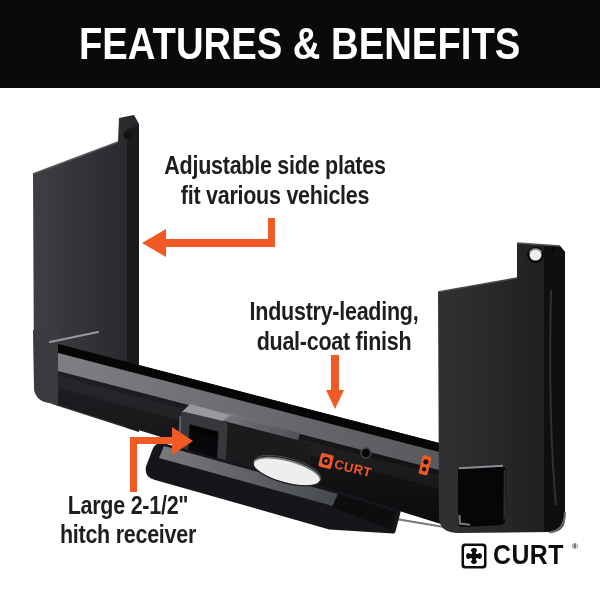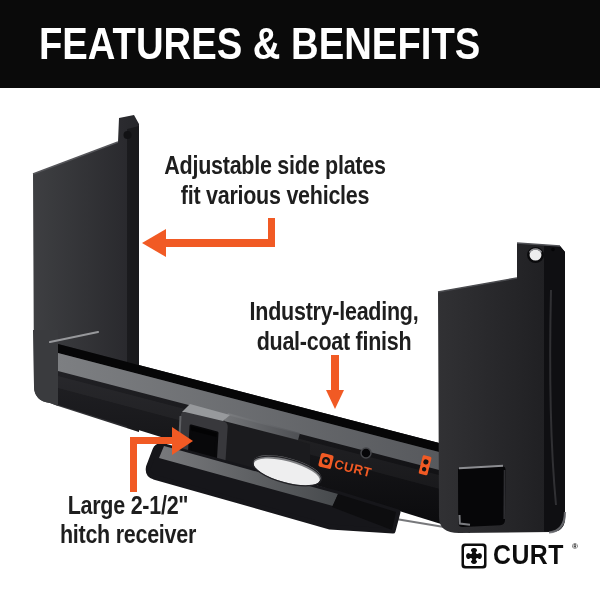--- a/index.html
+++ b/index.html
@@ -9,21 +9,21 @@
   }
   html,body{margin:0;padding:0;}
   body{
     width:600px;height:600px;position:relative;overflow:hidden;
     background:#ffffff;
     font-family:"Liberation Sans","DejaVu Sans",sans-serif;
   }
   .header{
     position:absolute;left:0;top:0;width:600px;height:88px;
     background:var(--header-bg);
-    display:flex;align-items:center;justify-content:flex-start;
+    display:flex;align-items:center;justify-content:center;
   }
   .header .title{
     color:#ffffff;font-size:45px;font-weight:700;letter-spacing:0px;
     transform:scaleX(.85);transform-origin:center;white-space:nowrap;
   }
   .annotation{
     position:absolute;text-align:center;color:var(--text);
     font-size:25px;font-weight:700;line-height:30px;letter-spacing:-.3px;
     transform:scaleX(.86);transform-origin:center;white-space:nowrap;
   }

